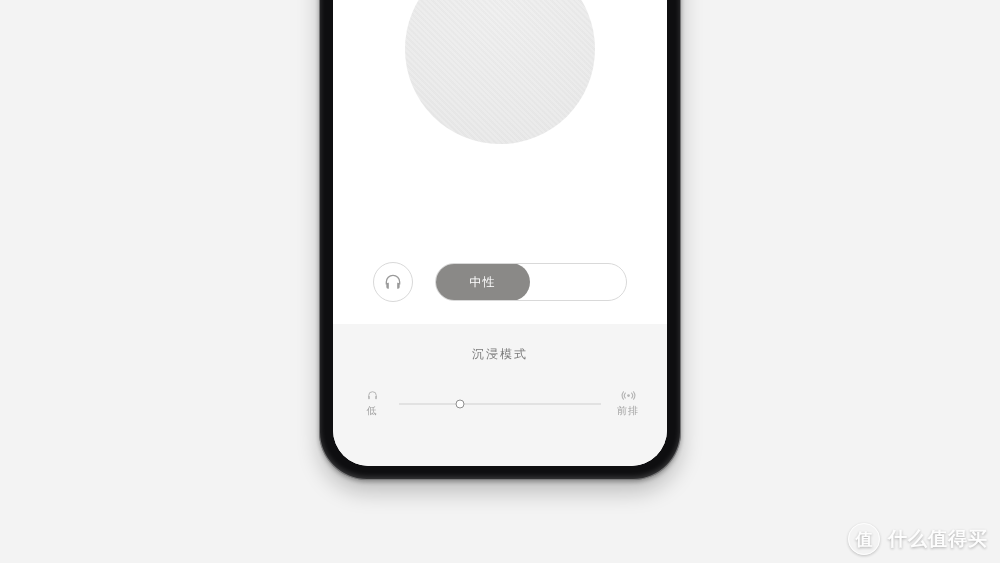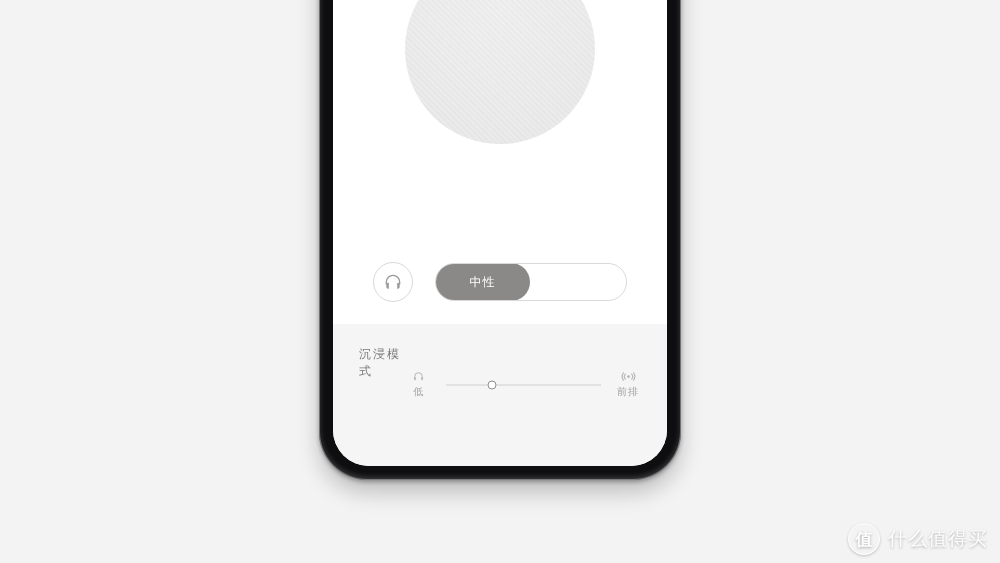--- a/index.html
+++ b/index.html
@@ -107,22 +107,22 @@
   }
 
   .mode-panel {
     position: absolute;
     left: 0; right: 0;
     top: 550px;
     bottom: 0;
     background: #f5f5f5;
     padding: 20px 26px 16px;
     display: flex;
-    flex-direction: row;
-    align-items: flex-start;
+    flex-direction: column;
+    align-items: center;
   }
   .mode-title {
     font-size: 12px;
     color: #7b7b7b;
     letter-spacing: 2px;
     margin-top: 2px;
   }
   .slider-row {
     margin-top: 26px;
     width: 100%;
@@ -187,21 +187,21 @@
     border: 1.5px solid #fff;
     display: flex;
     align-items: center;
     justify-content: center;
     font-size: 17px;
     font-weight: 600;
     box-shadow: 0 1px 3px rgba(0,0,0,.25);
   }
   .wm-text {
     font-size: 19px;
-    font-weight: 400;
+    font-weight: 700;
     letter-spacing: 1px;
   }
 </style>
 </head>
 <body>
 
 <div class="phone-wrap">
   <div class="phone-frame"></div>
   <div class="phone-screen">
 

